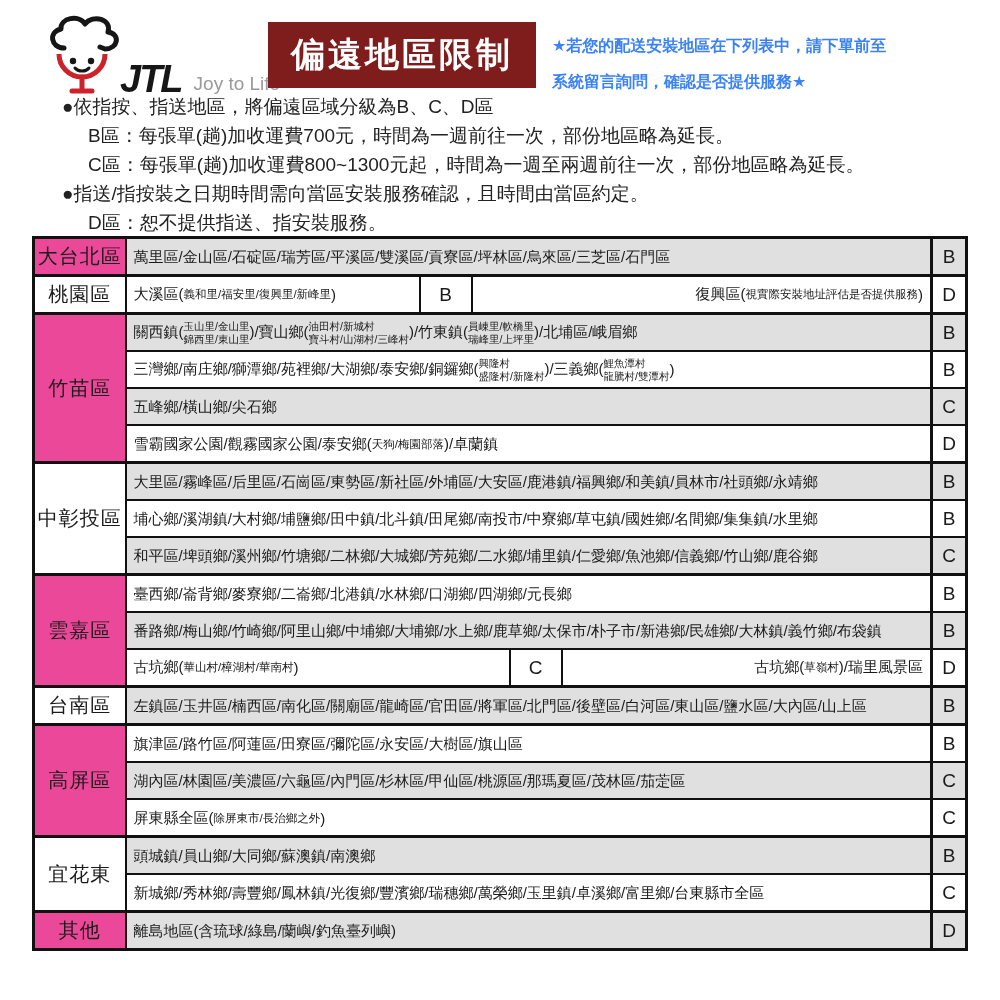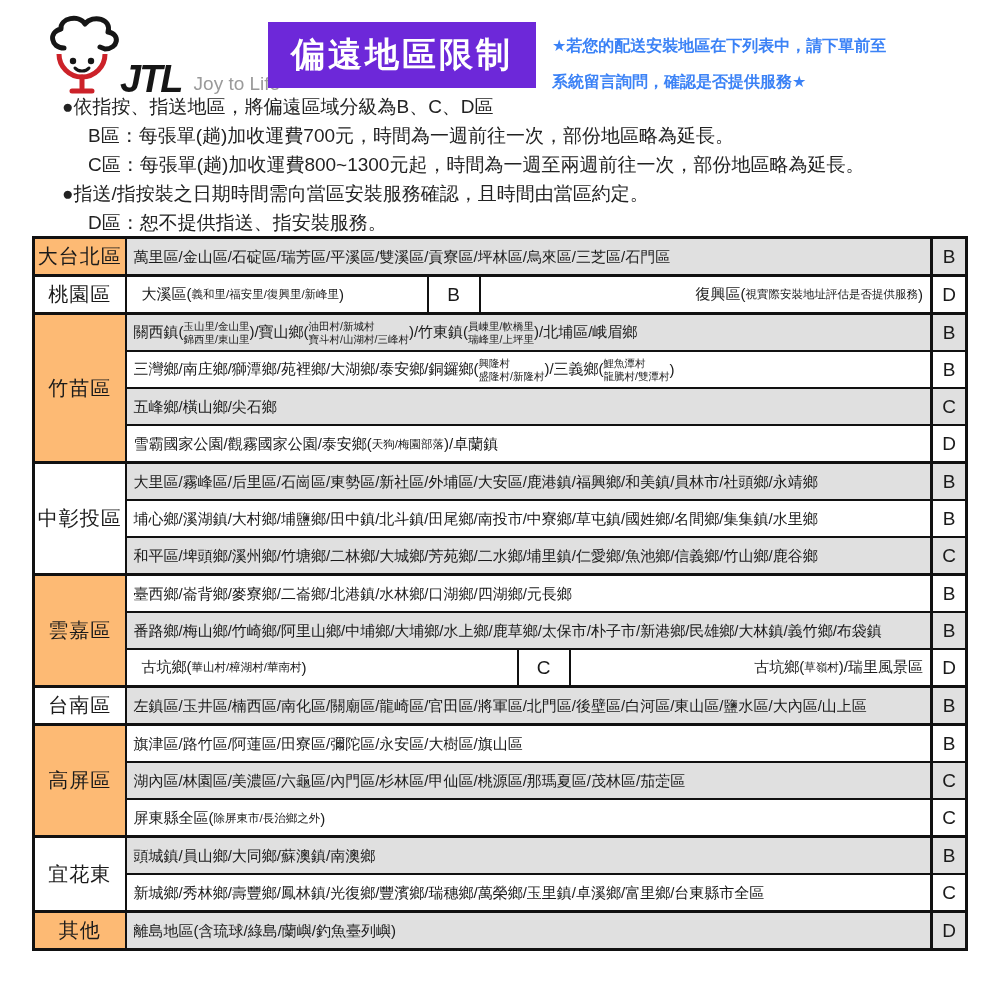--- a/index.html
+++ b/index.html
@@ -4,45 +4,45 @@
 <style>
   html,body{margin:0;padding:0;width:1000px;height:1000px;background:#fff;overflow:hidden;
     font-family:"Liberation Sans","DejaVu Sans",sans-serif;color:#1a1a1a;}
   .page{position:relative;width:1000px;height:1000px;}
 
   
   .header{position:absolute;top:10px;left:30px;right:30px;height:85px;}
   .logo{position:absolute;left:8px;top:2px;display:flex;align-items:flex-end;}
   .brand{font-size:38px;font-weight:900;font-style:italic;letter-spacing:-2px;color:#161616;margin-left:-6px;line-height:1;}
   .tagline{font-size:19px;color:#9a9a9a;margin-left:12px;line-height:1.1;padding-bottom:3px;}
-  .title-box{position:absolute;left:238px;top:12px;width:268px;height:66px;background:#6d28d9;
+  .title-box{position:absolute;left:238px;top:12px;width:268px;height:66px;background:#7f1d1d;
     color:#fff;font-size:34px;font-weight:bold;letter-spacing:3px;display:flex;align-items:center;justify-content:center;}
   .notice{position:absolute;left:522px;top:18px;color:#3b82f6;font-size:16px;line-height:36px;font-weight:bold;}
 
   
   .notes{position:absolute;top:92px;left:62px;font-size:19px;line-height:29px;color:#222;}
   .note-sub{margin-left:26px;}
 
   
   .tablewrap{position:absolute;top:236px;left:32px;}
   table{border-collapse:collapse;table-layout:fixed;width:936px;border:3px solid #111;}
   td{border:2px solid #111;}
   tr.gs td{border-top:3px solid #111;}
   .region-cell{width:90px;text-align:center;font-size:20px;background:#fff;letter-spacing:1px;}
-  .region-cell.shade{background:#fdba74;}
+  .region-cell.shade{background:#ec4899;}
   tr.shade .content-cell,tr.shade .grade-cell{background:#e0e0e0;}
   .content-cell{padding:0 7px;font-size:15px;white-space:nowrap;height:35px;background:#fff;}
   .grade-cell{width:30px;text-align:center;font-size:19px;border-left:3px solid #111;background:#fff;}
   .seg{vertical-align:middle;}
   .small{font-size:11.5px;vertical-align:middle;}
   .stack{display:inline-block;vertical-align:middle;font-size:10.5px;line-height:1.2;text-align:left;}
   .stack span{display:block;}
   .content-cell.no-pad{padding:0;}
   .split{display:flex;align-items:stretch;height:35px;}
-  .split-left{display:flex;align-items:center;padding:12px 7px;border-right:2px solid #111;flex:none;margin-left:8px;}
+  .split-left{display:flex;align-items:center;padding:12px 7px;border-right:2px solid #111;flex:none;}
   .split-grade{width:50px;flex:none;display:flex;align-items:center;justify-content:center;font-size:19px;border-right:2px solid #111;}
   .split-right{flex:1;display:flex;align-items:center;justify-content:flex-end;padding:0 7px;}
 
   
   .footer{position:absolute;top:962px;left:30px;right:30px;display:flex;justify-content:space-between;font-size:17px;color:#222;}
   .version{font-weight:bold;}
 </style>
 </head>
 <body>
 

